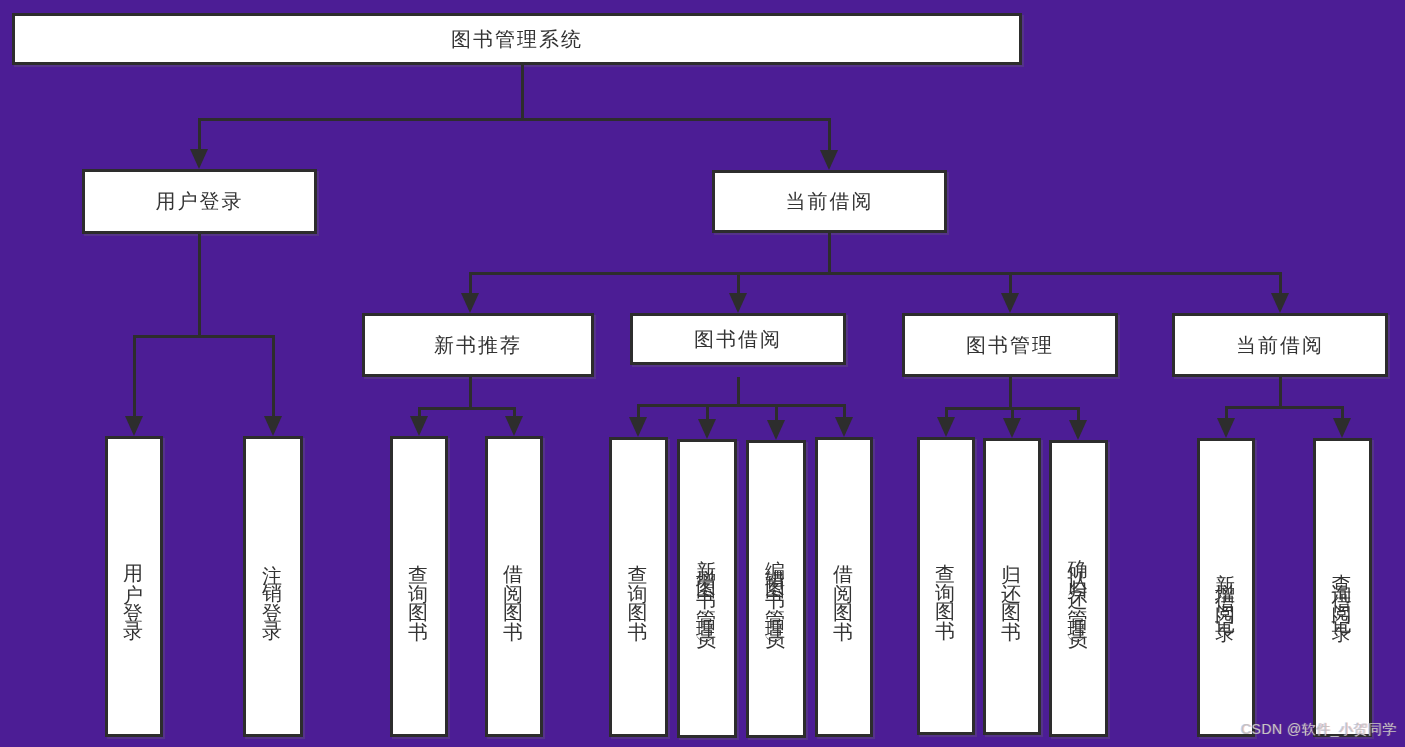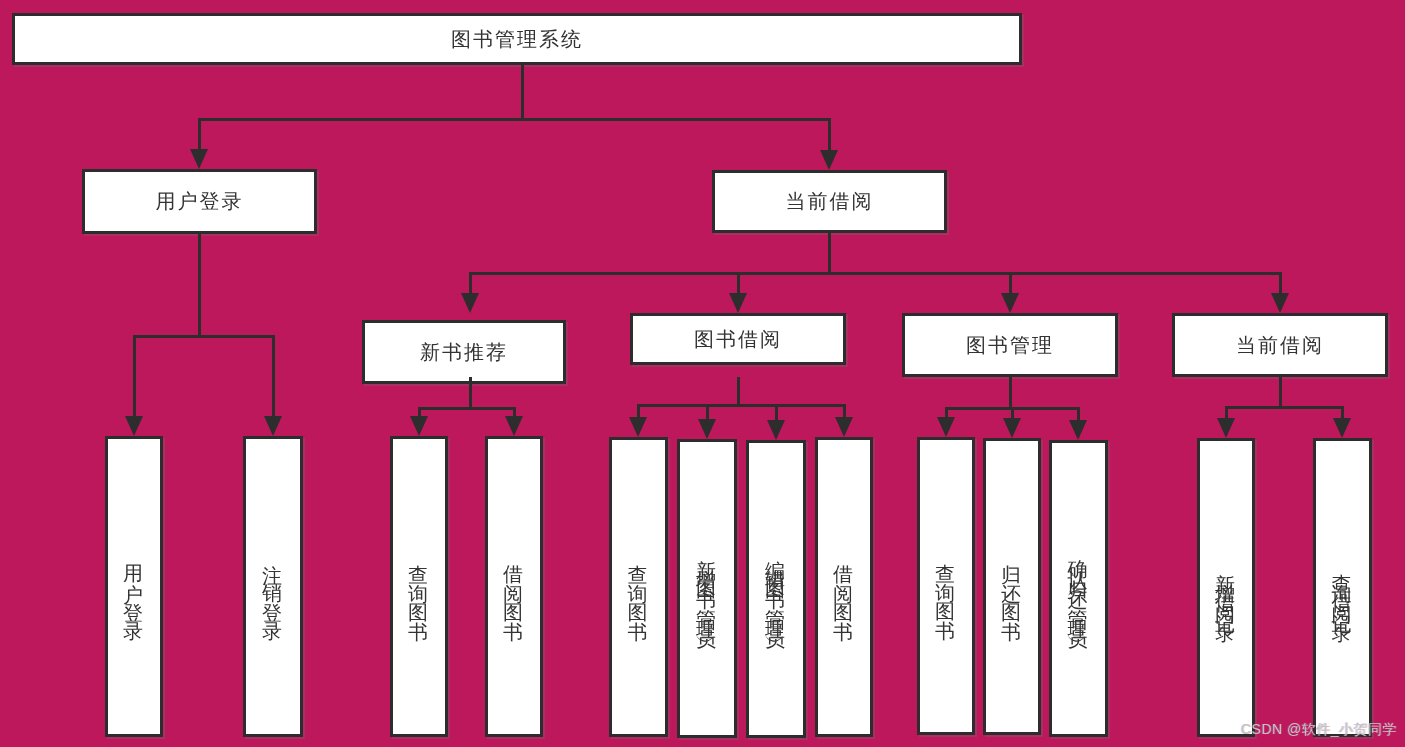--- a/index.html
+++ b/index.html
@@ -1,20 +1,20 @@
 <!DOCTYPE html>
 <html style="--line-color: #2d2d2d; --text-color: #333333; --watermark-color: #c3c3c3;"><head>
 <meta charset="utf-8">
 <style>
   html, body { margin: 0; padding: 0; background: #ffffff; }
   .canvas {
     position: relative;
     width: 1405px;
     height: 747px;
-    background: #be185d;
+    background: #4c1d95;
     font-family: "Liberation Sans", sans-serif;
     overflow: hidden;
   }
   .node {
     position: absolute;
     background: #ffffff;
     border: 3px solid var(--line-color, #2d2d2d);
     box-sizing: border-box;
     display: flex;
     align-items: center;
@@ -64,21 +64,21 @@
   <div id="diagram-layer">
       <div class="node horizontal" style="left: 12px; top: 13px; width: 1010px; height: 52px;">
         <span class="node-label">图书管理系统</span>
       </div>
       <div class="node horizontal" style="left: 82px; top: 169px; width: 235px; height: 65px;">
         <span class="node-label">用户登录</span>
       </div>
       <div class="node horizontal" style="left: 712px; top: 170px; width: 235px; height: 63px;">
         <span class="node-label">当前借阅</span>
       </div>
-      <div class="node horizontal" style="left: 362px; top: 320px; width: 204px; height: 64px;">
+      <div class="node horizontal" style="left: 362px; top: 313px; width: 232px; height: 64px;">
         <span class="node-label">新书推荐</span>
       </div>
       <div class="node horizontal" style="left: 630px; top: 313px; width: 216px; height: 52px;">
         <span class="node-label">图书借阅</span>
       </div>
       <div class="node horizontal" style="left: 902px; top: 313px; width: 216px; height: 64px;">
         <span class="node-label">图书管理</span>
       </div>
       <div class="node horizontal" style="left: 1172px; top: 313px; width: 216px; height: 64px;">
         <span class="node-label">当前借阅</span>

